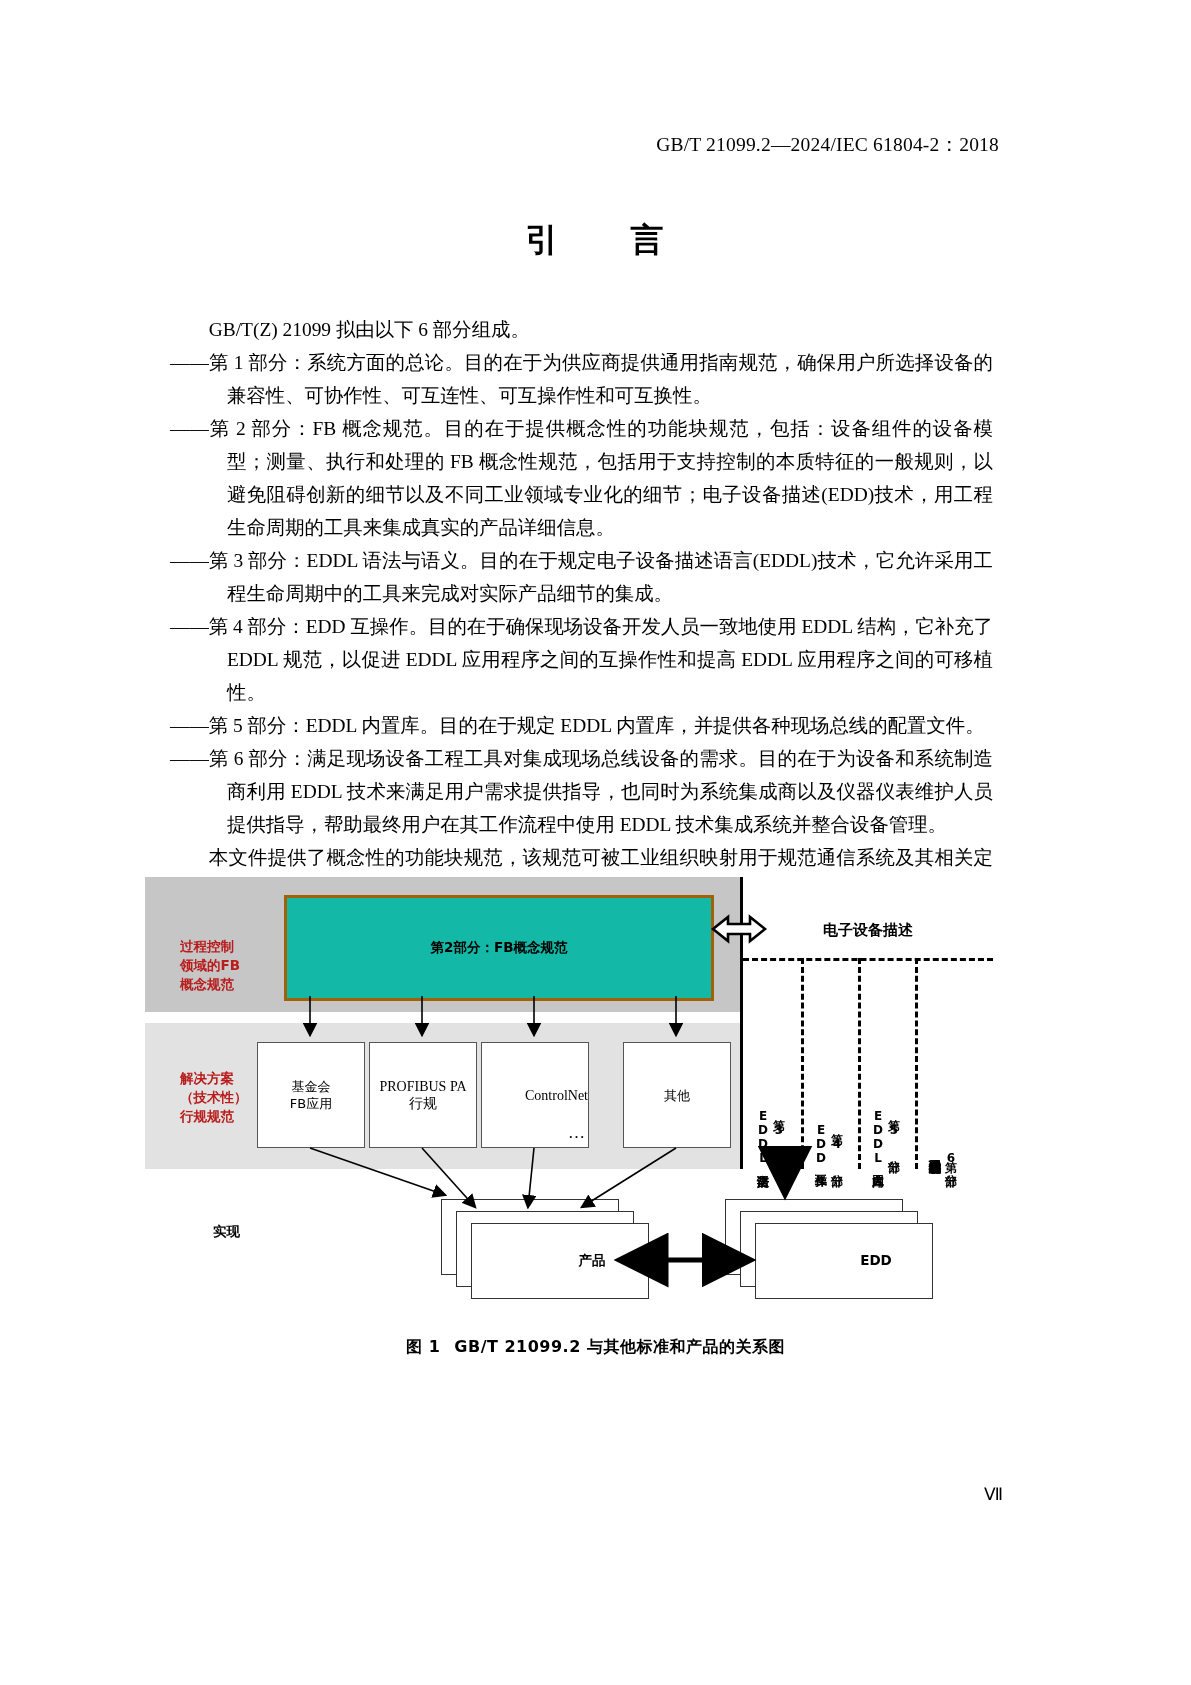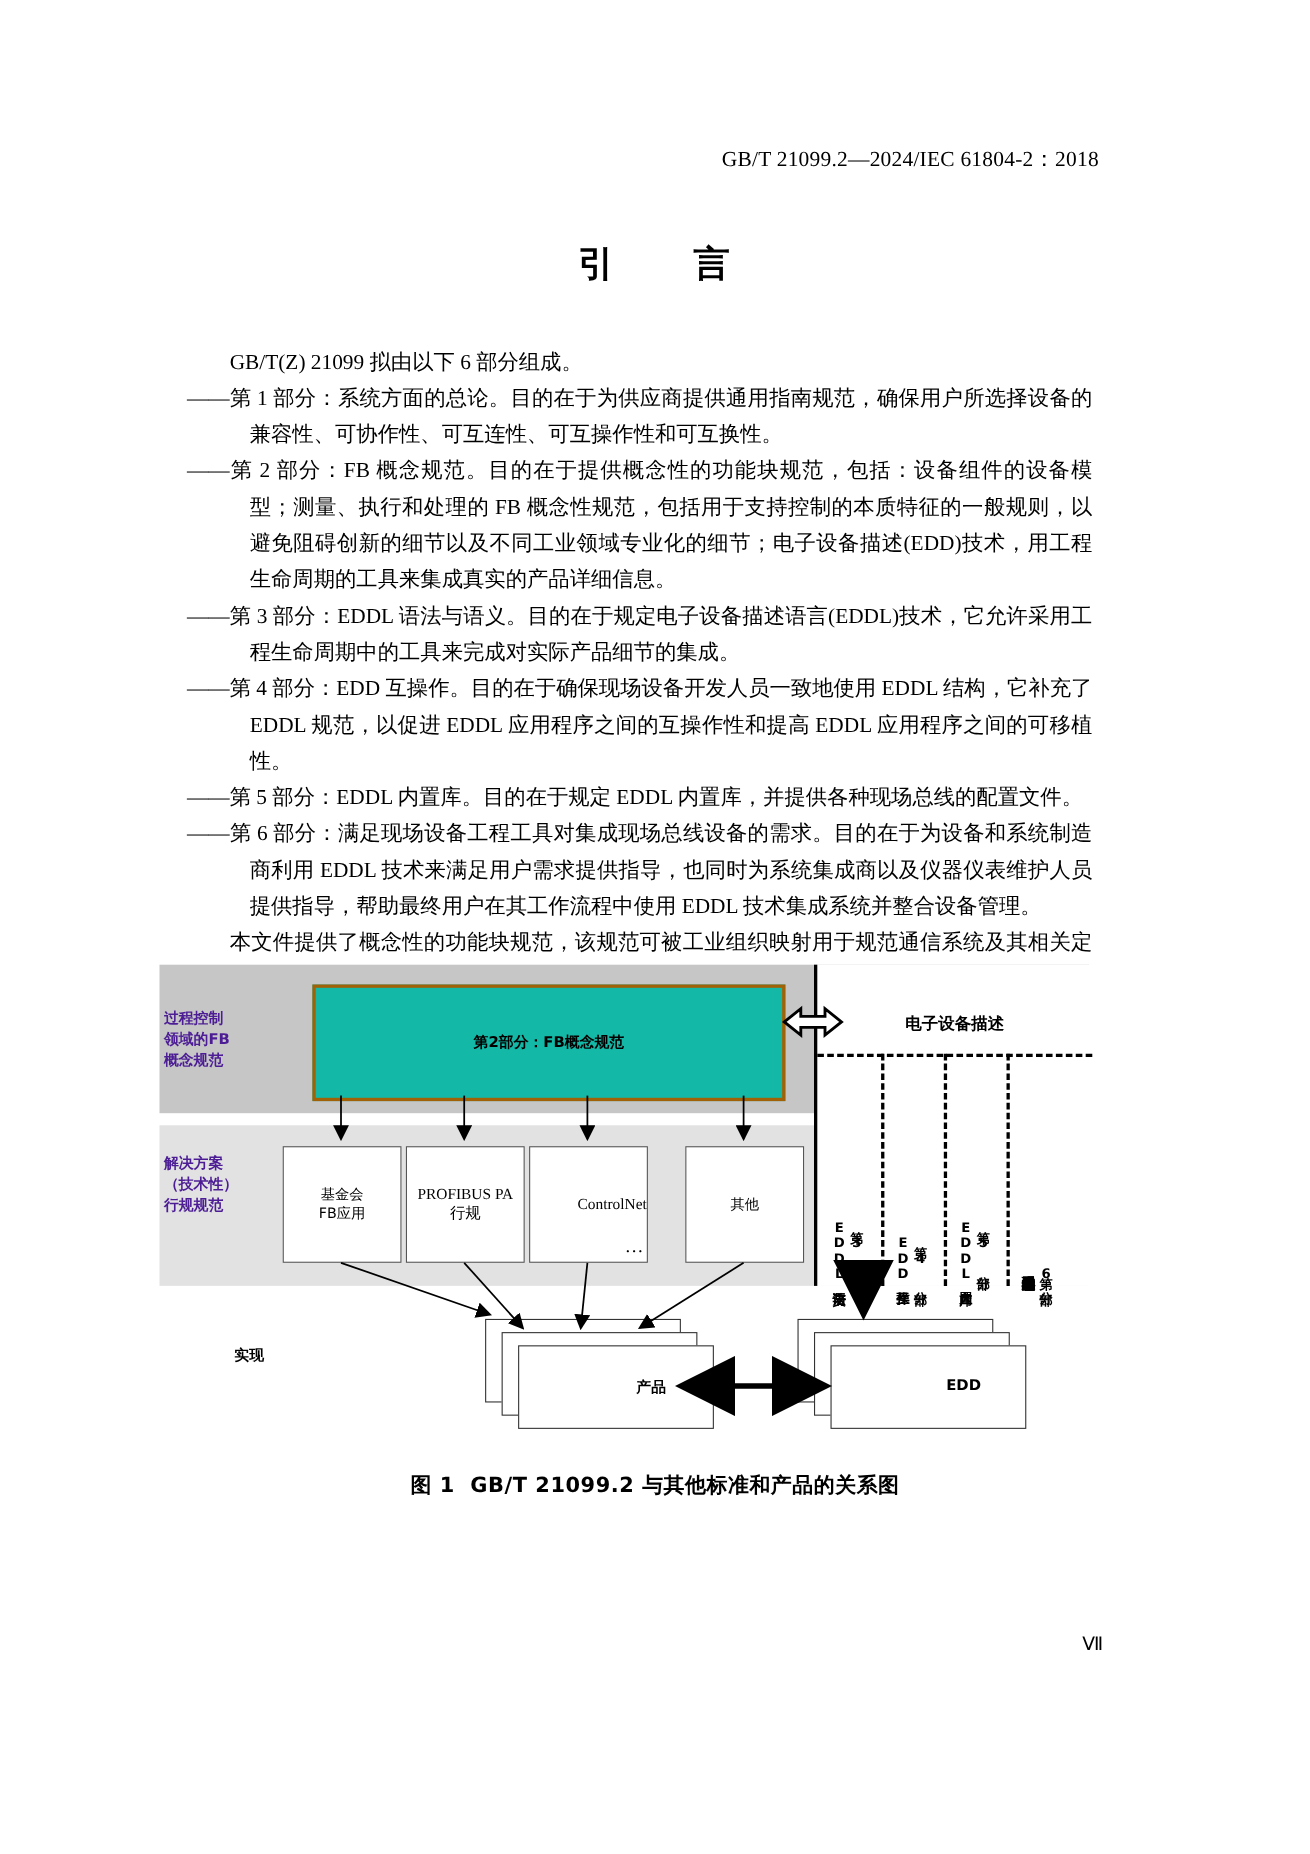--- a/index.html
+++ b/index.html
@@ -37,23 +37,23 @@
   
   .figure{
     position:absolute;left:145px;top:877px;width:845px;height:425px;
   }
   .band{position:absolute;left:0;width:845px;}
   .band-dark{top:0;height:135px;background:#c6c6c6;}
   .band-light{top:146px;height:146px;background:#e2e2e2;}
   .band-white{top:292px;height:133px;background:#ffffff;}
 
   .band-label{
-    position:absolute;left:4px;
-    font-family:"DejaVu Sans","Liberation Sans",sans-serif;
-    font-size:13.5px;line-height:19px;color:#4c1d95;font-weight:bold;
+    position:absolute;left:35px;
+    font-family:"DejaVu Sans","Liberation Sans",sans-serif;
+    font-size:13.5px;line-height:19px;color:#b91c1c;font-weight:bold;margin-top:20px;
   }
   .lbl-1{top:44px;}
 
   .fb-box{
     position:absolute;left:139px;top:18px;width:424px;height:100px;
     background:#14b8a6;border:3px solid #a16207;
     display:flex;align-items:center;justify-content:center;
     font-family:"DejaVu Sans","Liberation Sans",sans-serif;
     font-size:13.5px;font-weight:bold;
   }
@@ -114,21 +114,21 @@
     font-family:"DejaVu Sans","Liberation Sans",sans-serif;
     font-size:13.5px;font-weight:bold;
   }
 
   svg.connectors{position:absolute;left:0;top:0;width:845px;height:425px;overflow:visible;}
 
   
   .fig-caption{
     position:absolute;top:1337px;left:0;right:0;text-align:center;
     font-family:"DejaVu Sans","Liberation Sans",sans-serif;
-    font-size:19px;font-weight:bold;letter-spacing:.5px;
+    font-size:16px;font-weight:bold;letter-spacing:.5px;
   }
   .fig-caption .gap{display:inline-block;width:14px;}
 
   
   .folio{
     position:absolute;top:1484px;right:188px;
     font-family:"Liberation Serif",serif;font-size:17px;
   }
 </style>
 </head>

